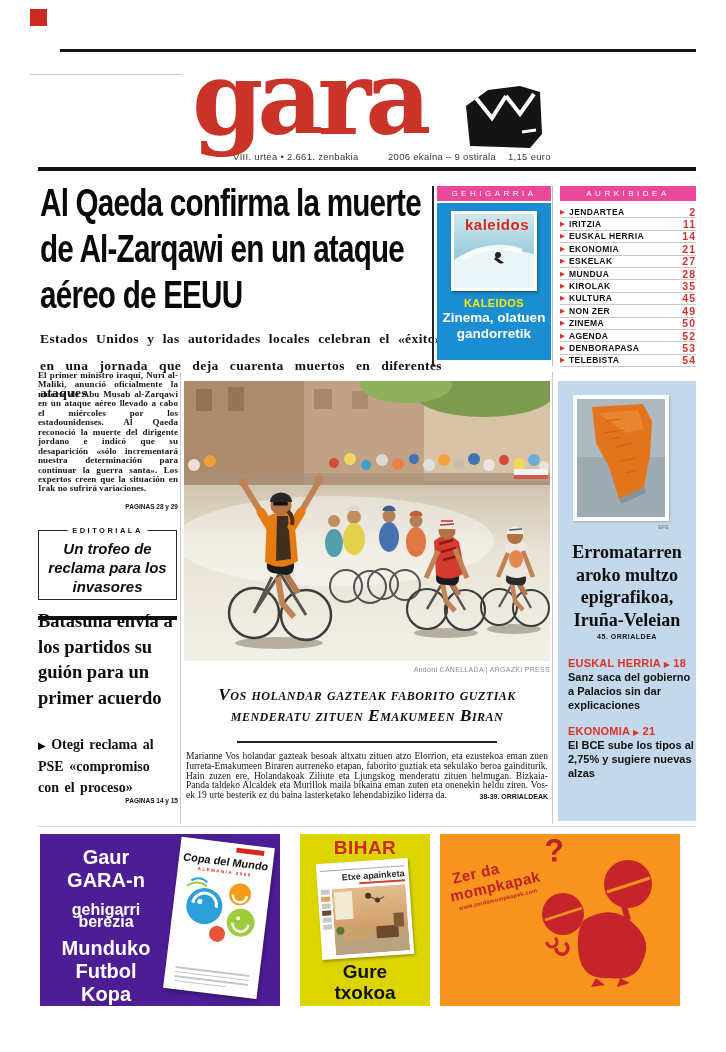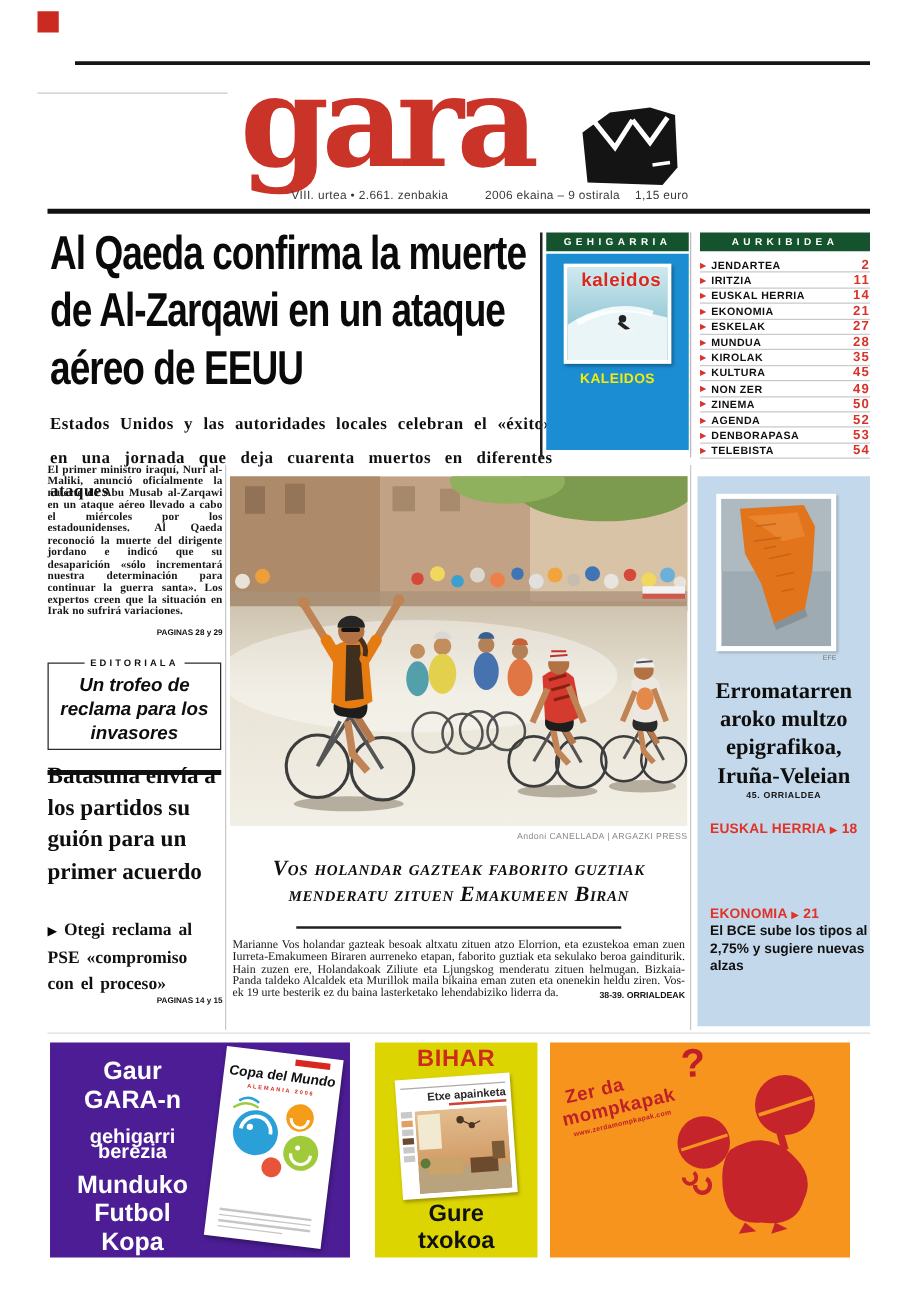--- a/index.html
+++ b/index.html
@@ -25,22 +25,22 @@
   .lead-headline { left:40px; top:180px; width:505px; transform:scaleX(.78); transform-origin:left top;
     font-size:38px; line-height:46px; font-weight:bold; letter-spacing:-1px; color:#0a0a0a; }
   .lead-subhead { left:40px; top:325px; width:402px; font-family:"Liberation Serif",serif; font-weight:bold;
     font-size:13.5px; line-height:27px; word-spacing:3px; letter-spacing:.4px; text-align:justify; color:#101010; }
 
   .vdiv1 { left:432px; top:186px; width:2px; height:180px; background:#222; }
   .vdiv2 { left:552px; top:186px; width:1px; height:180px; background:#bbb; }
 
   
   .supp { left:437px; top:186px; width:114px; }
-  .blackbar { background:#14532d; color:#fff; height:15px; line-height:15px; text-align:center;
-    font-size:8px; font-weight:bold; letter-spacing:3.5px; }
+  .blackbar { background:#ec4899; color:#fff; height:15px; line-height:15px; text-align:center;
+    font-size:8px; font-weight:normal; letter-spacing:3.5px; }
   .supp-box { margin-top:2px; background:#1b8ed3; height:157px; padding-top:8px; text-align:center; }
   .supp-cover { width:86px; height:80px; margin:0 auto; border:3px solid #fff; box-shadow:1px 2px 3px rgba(0,0,0,.35); position:relative; background:#9fd0da; }
   .supp-cover-title { position:absolute; left:3px; top:2px; width:80px; font-weight:bold; font-size:15px; color:#d8281e; text-align:center; letter-spacing:.5px; text-shadow:0 0 2px rgba(255,255,255,.6); }
   .supp-name { margin-top:6px; color:#f4ea0b; font-weight:bold; font-size:11px; letter-spacing:.4px; }
   .supp-title { margin-top:1px; color:#fff; font-weight:bold; font-size:13.5px; line-height:16px; padding:0 4px; }
 
   
   .index { left:560px; top:186px; width:136px; }
   .idx-list { margin-top:5px; }
   .idx-row { display:flex; align-items:center; height:12.4px; border-bottom:1px solid #c9c9c9; }
@@ -171,20 +171,21 @@
           <rect width="80" height="74" fill="url(#sea)"></rect>
           <path d="M0,46 Q28,26 80,40 L80,74 L0,74 Z" fill="#e9f5f6"></path>
           <path d="M8,44 Q38,27 68,37" stroke="#ffffff" stroke-width="5" fill="none" opacity=".85"></path>
           <circle cx="44" cy="41" r="3" fill="#222"></circle>
           <path d="M41,44 l8,6" stroke="#222" stroke-width="3"></path>
           <path d="M36,52 l18,-2" stroke="#f4f4f4" stroke-width="2.5"></path>
         </svg>
         <div class="supp-cover-title">kaleidos</div>
       </div>
       <div class="supp-name">KALEIDOS</div>
+      <div class="supp-title">Zinema, olatuen gandorretik</div>
     </div>
   </div>
 
   <div class="abs index">
     <div class="blackbar">AURKIBIDEA</div>
     <div class="idx-list">
       <div class="idx-row">
           <span class="idx-bullet">▶</span>
           <span class="idx-label">JENDARTEA</span>
           <span class="idx-page">2</span>
@@ -404,20 +405,21 @@
         <path d="M28,22 l16,-2 M26,34 l22,-3 M38,48 l18,-4 M44,62 l14,-3 M48,74 l10,-2 M34,40 l10,-2" stroke="#b85a12" stroke-width="1.2" opacity=".65" fill="none"></path>
         <path d="M67,88 L42,100 l2,5 l25,-11 z" fill="#6e7a82" opacity=".5"></path>
       </svg>
     </div>
     <div class="art-credit">EFE</div>
     <h3 class="cul-headline">Erromatarren aroko multzo epigrafikoa, Iruña-Veleian</h3>
     <div class="cul-page">45. ORRIALDEA</div>
 
     <div class="brief brief1">
       <div class="brief-section"><span>EUSKAL HERRIA</span> <span class="brief-arrow">▶</span> <span>18</span></div>
+      <div class="brief-text">Sanz saca del gobierno a Palacios sin dar explicaciones</div>
     </div>
     <div class="brief brief2">
       <div class="brief-section"><span>EKONOMIA</span> <span class="brief-arrow">▶</span> <span>21</span></div>
       <div class="brief-text">El BCE sube los tipos al 2,75% y sugiere nuevas alzas</div>
     </div>
   </div>
 
   <div class="abs ads-hairline"></div>
 
   <div class="abs ad ad-red">

